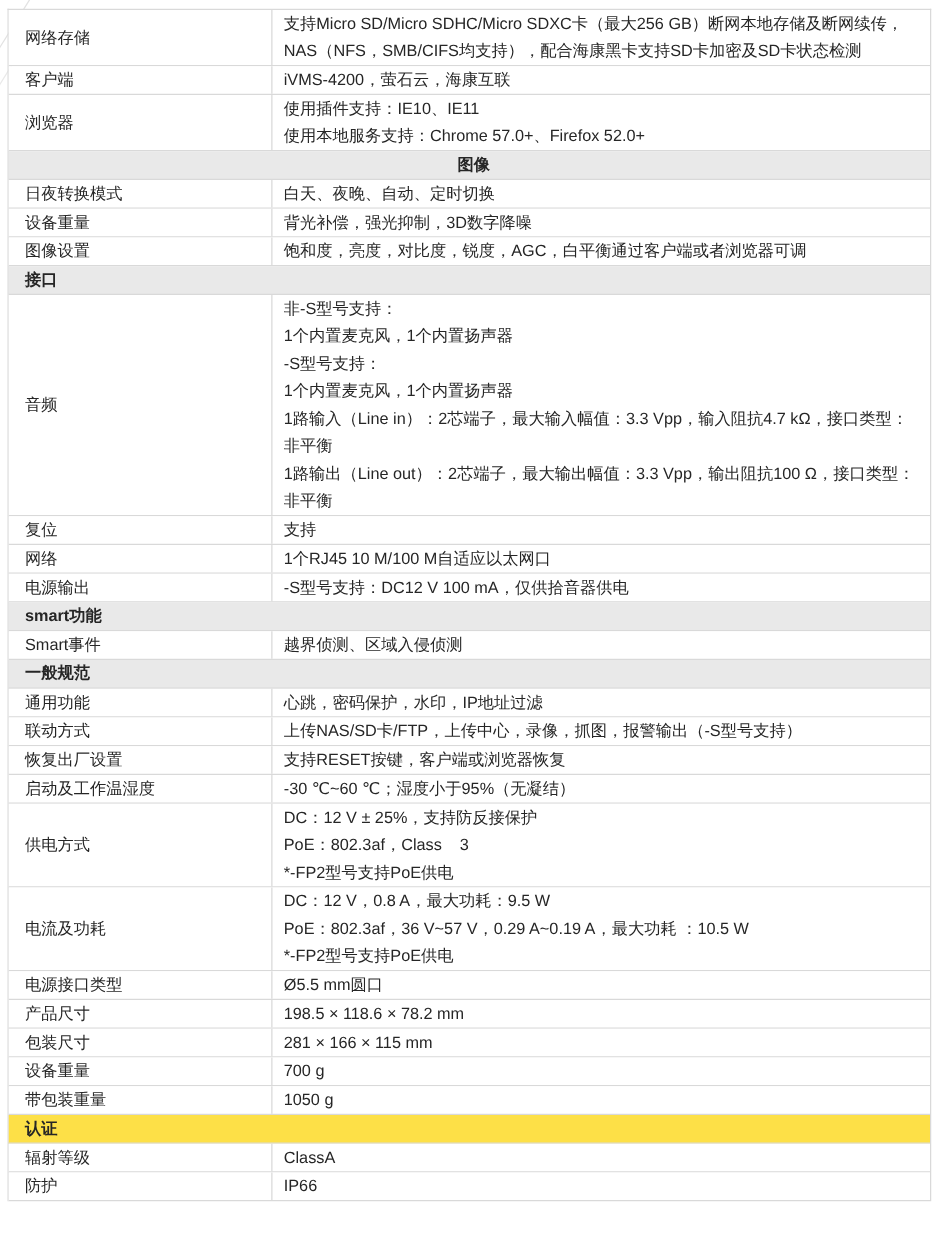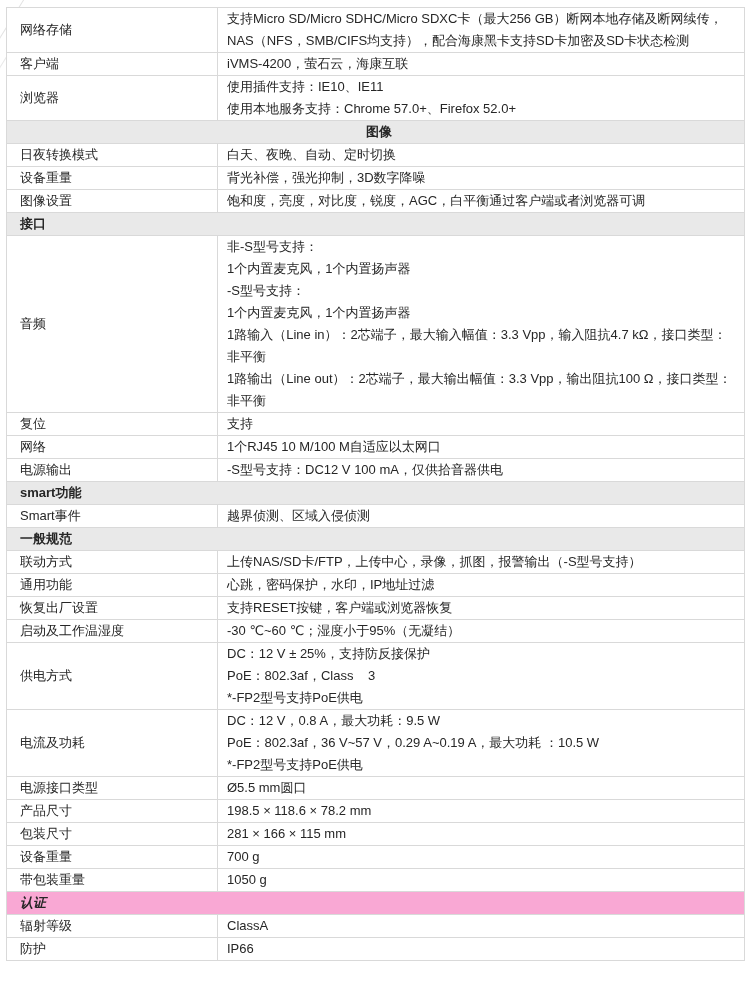--- a/index.html
+++ b/index.html
@@ -148,31 +148,31 @@
         <div class="vline">-S型号支持：DC12 V 100 mA，仅供拾音器供电</div>
       </div>
   </div>
     <div class="section" style="background: rgb(233, 233, 233);">smart功能</div>
     <div class="row">
     <div class="cell-label">Smart事件</div>
     <div class="cell-value">
         <div class="vline">越界侦测、区域入侵侦测</div>
       </div>
   </div>
-    <div class="section" style="background: rgb(233, 233, 233);">一般规范</div>
+    <div class="section" style="background: rgb(233, 233, 233); font-family: Liberation Mono, monospace;">一般规范</div>
+    <div class="row">
+    <div class="cell-label">通用功能</div>
+    <div class="cell-value">
+        <div class="vline">心跳，密码保护，水印，IP地址过滤</div>
+      </div>
+  </div>
     <div class="row">
     <div class="cell-label">联动方式</div>
     <div class="cell-value">
         <div class="vline">上传NAS/SD卡/FTP，上传中心，录像，抓图，报警输出（-S型号支持）</div>
-      </div>
-  </div>
-    <div class="row">
-    <div class="cell-label">通用功能</div>
-    <div class="cell-value">
-        <div class="vline">心跳，密码保护，水印，IP地址过滤</div>
       </div>
   </div>
     <div class="row">
     <div class="cell-label">恢复出厂设置</div>
     <div class="cell-value">
         <div class="vline">支持RESET按键，客户端或浏览器恢复</div>
       </div>
   </div>
     <div class="row">
     <div class="cell-label">启动及工作温湿度</div>
@@ -219,21 +219,21 @@
     <div class="cell-value">
         <div class="vline">700 g</div>
       </div>
   </div>
     <div class="row">
     <div class="cell-label">带包装重量</div>
     <div class="cell-value">
         <div class="vline">1050 g</div>
       </div>
   </div>
-    <div class="section" style="background: #f9a8d4; font-style: italic;">认证</div>
+    <div class="section" style="background: #fde047;">认证</div>
     <div class="row">
     <div class="cell-label">辐射等级</div>
     <div class="cell-value">
         <div class="vline">ClassA</div>
       </div>
   </div>
     <div class="row">
     <div class="cell-label">防护</div>
     <div class="cell-value">
         <div class="vline">IP66</div>

